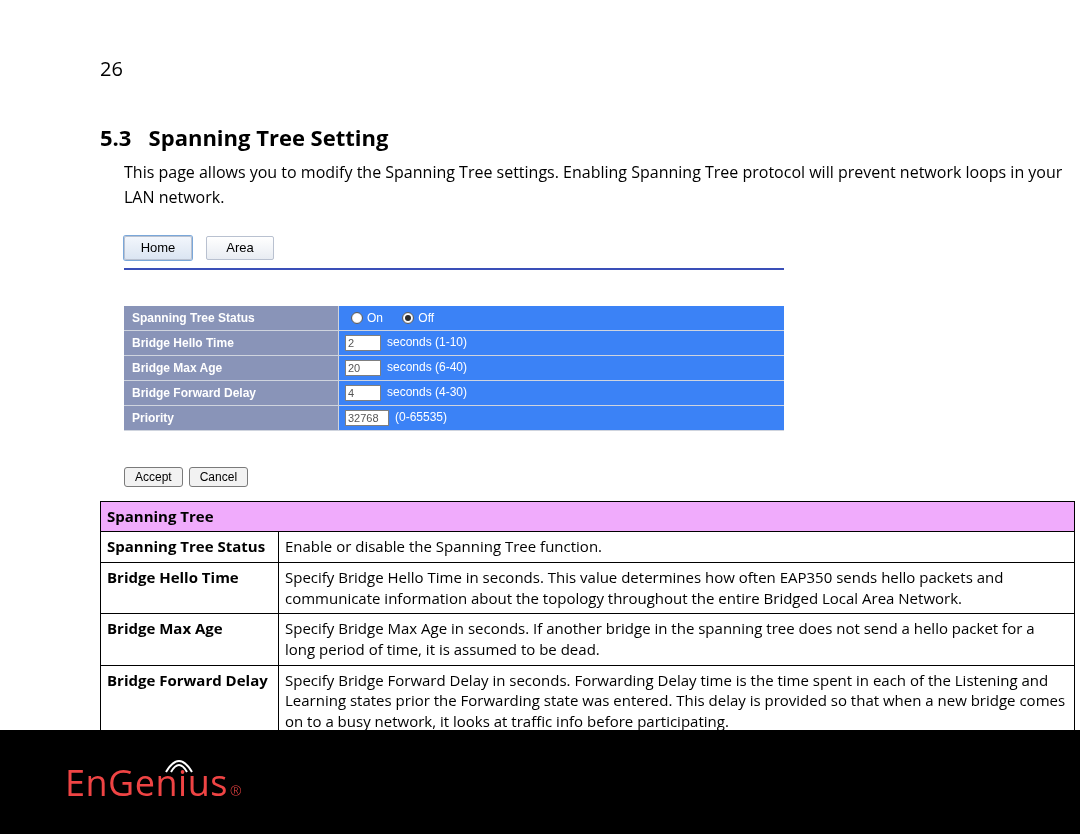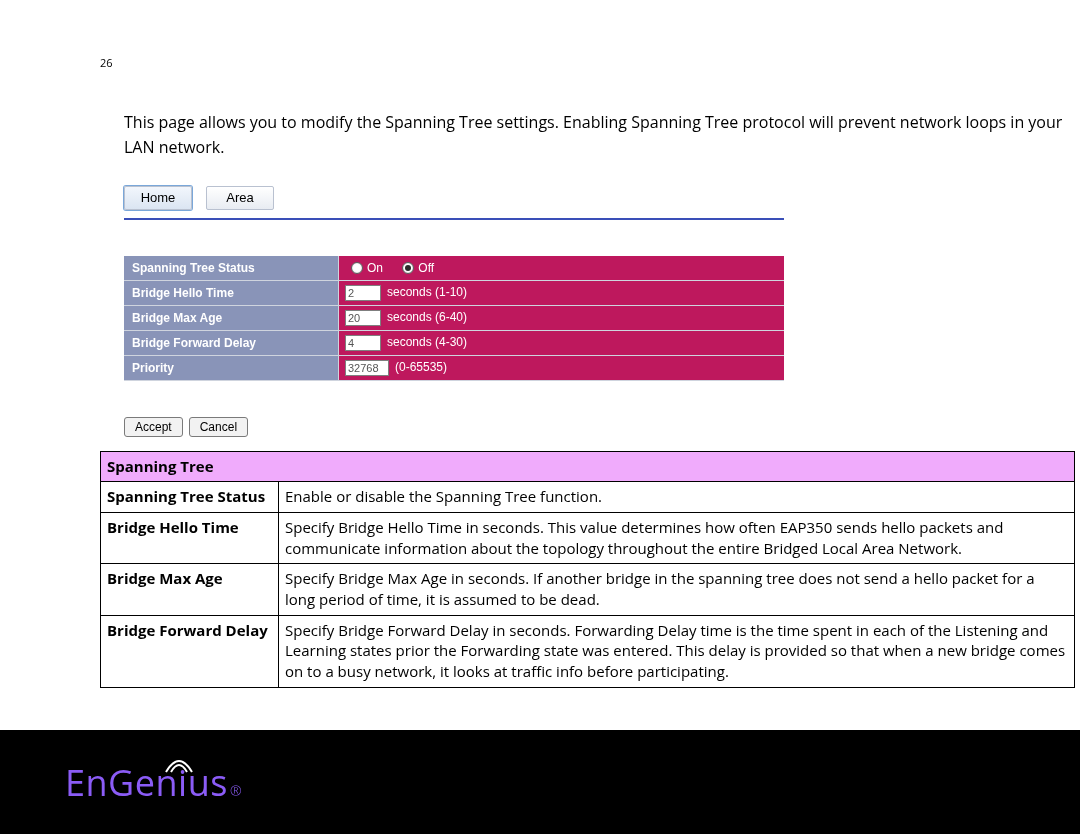--- a/index.html
+++ b/index.html
@@ -11,21 +11,21 @@
     background: #ffffff;
     position: relative;
     overflow: hidden;
   }
   .page {
     box-sizing: border-box;
     padding: 55px 10px 0 100px;
     width: 1080px;
   }
   .page-number {
-    font-size: 11px;
+    font-size: 20px;
     color: #000;
     margin-bottom: 40px;
   }
   .section-heading {
     font-size: 22px;
     font-weight: bold;
     color: #000;
     margin: 0 0 8px 0;
   }
   .intro {
@@ -89,21 +89,21 @@
   }
   .cfg-label {
     background: #8994b8;
     color: #ffffff;
     font-weight: bold;
     padding: 5px 6px 5px 8px;
     width: 200px;
     border-right: 1px solid #cfd4de;
   }
   .cfg-value {
-    background: #be185d;
+    background: #3b82f6;
     color: #ffffff;
     padding: 4px 6px;
     vertical-align: middle;
   }
   .cfg-value .txt {
     background: #ffffff;
     color: #555;
     border: 1px solid #7f7f7f;
     height: 16px;
     width: 36px;
@@ -185,21 +185,21 @@
   .footer {
     position: absolute;
     left: 0; bottom: 0;
     width: 1080px;
     height: 104px;
     background: #000;
     display: flex;
     align-items: center;
   }
   .footer .logo {
-    color: #8b5cf6;
+    color: #ef4444;
     margin-left: 65px;
     font-size: 36px;
     font-weight: 300;
     letter-spacing: 0.5px;
     display: flex;
     align-items: baseline;
   }
   .footer .logo .en { font-weight: 400; }
   .footer .logo .genius { font-weight: 400; }
   .footer .logo .r { font-size: 14px; vertical-align: super; margin-left: 2px; }
@@ -212,20 +212,23 @@
     left: -78px;
     top: -40px;
   }
 </style>
 </head>
 <body>
 
 <div class="page">
   <div class="page-number">26</div>
 
+  <h2 class="section-heading">
+    <span>5.3</span>&nbsp;&nbsp;&nbsp;<span>Spanning Tree Setting</span>
+  </h2>
 
   <p class="intro">This page allows you to modify the Spanning Tree settings. Enabling Spanning Tree protocol will prevent network loops in your LAN network.</p>
 
   <div class="shot">
     <div class="shot-header">
       <div class="shot-buttons">
         <div class="shot-btn">Home</div>
         <div class="shot-btn">Area</div>
       </div>
     </div>

